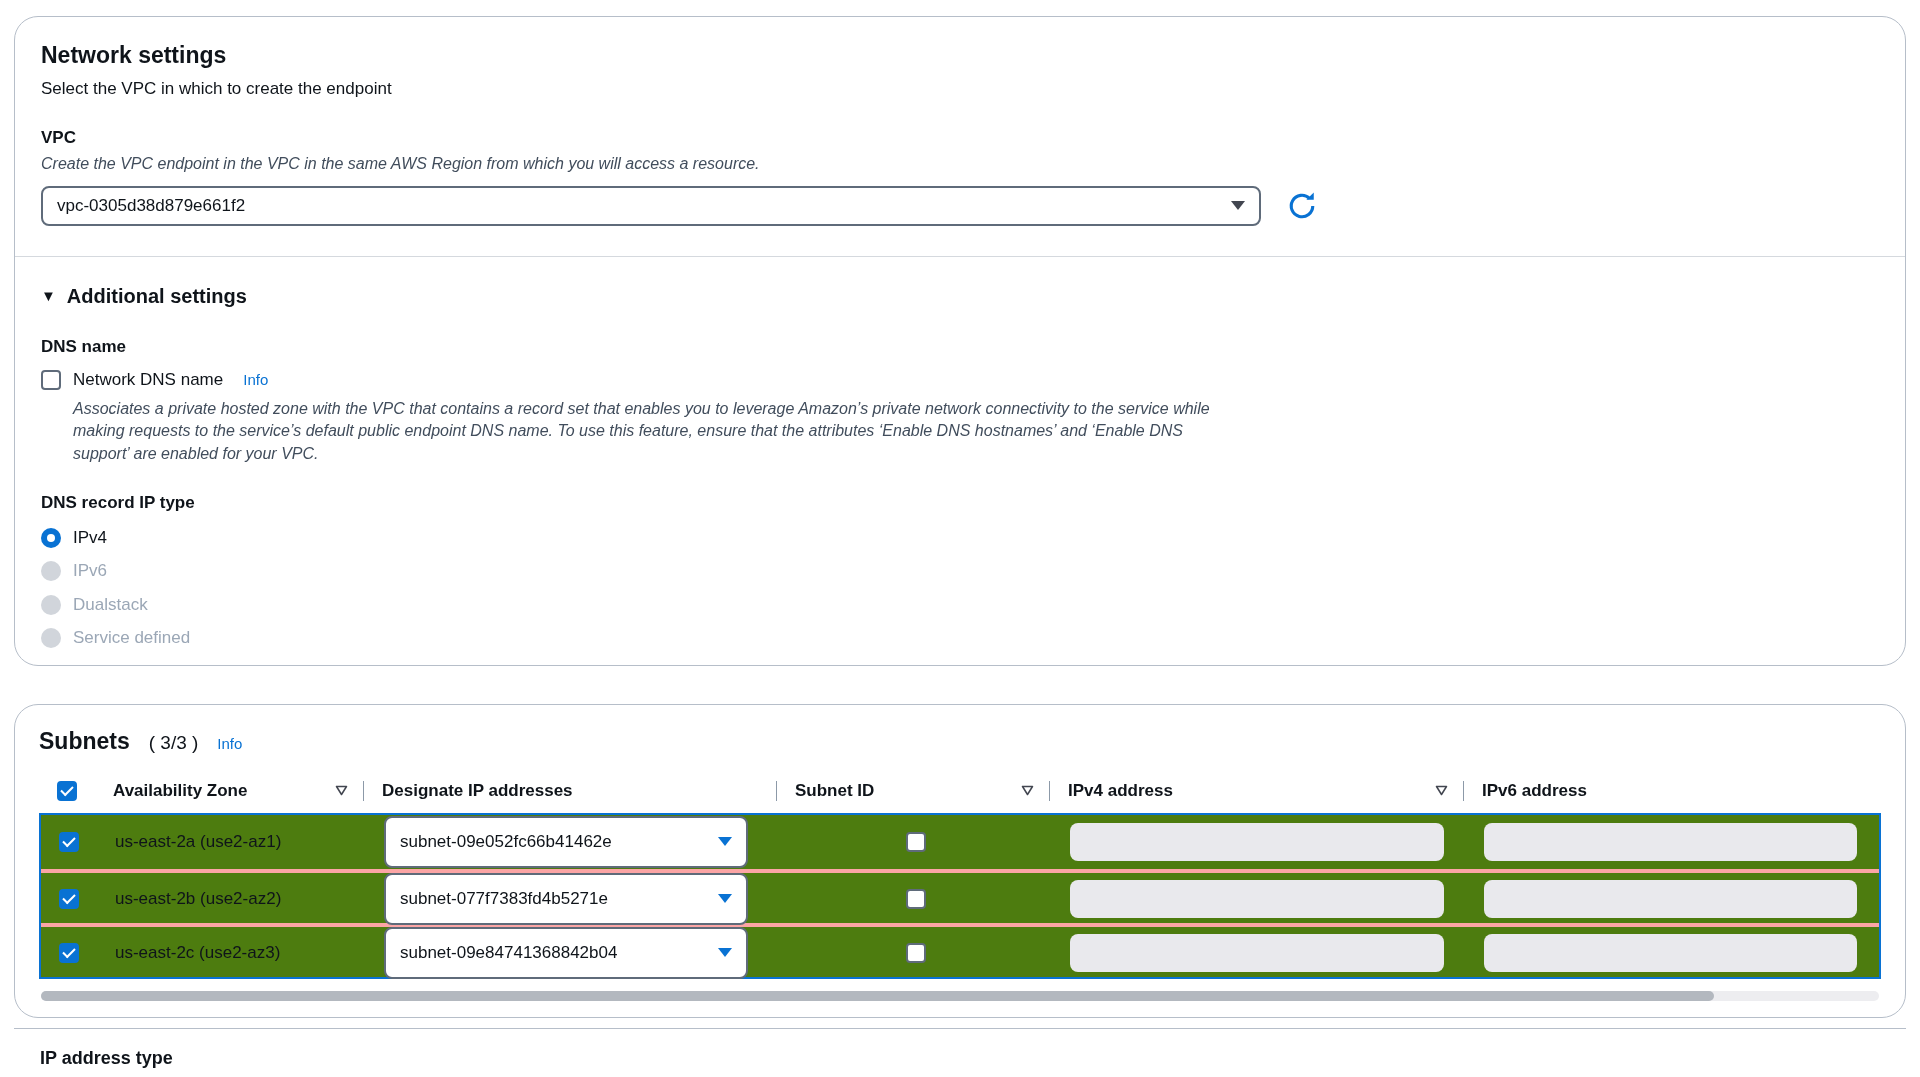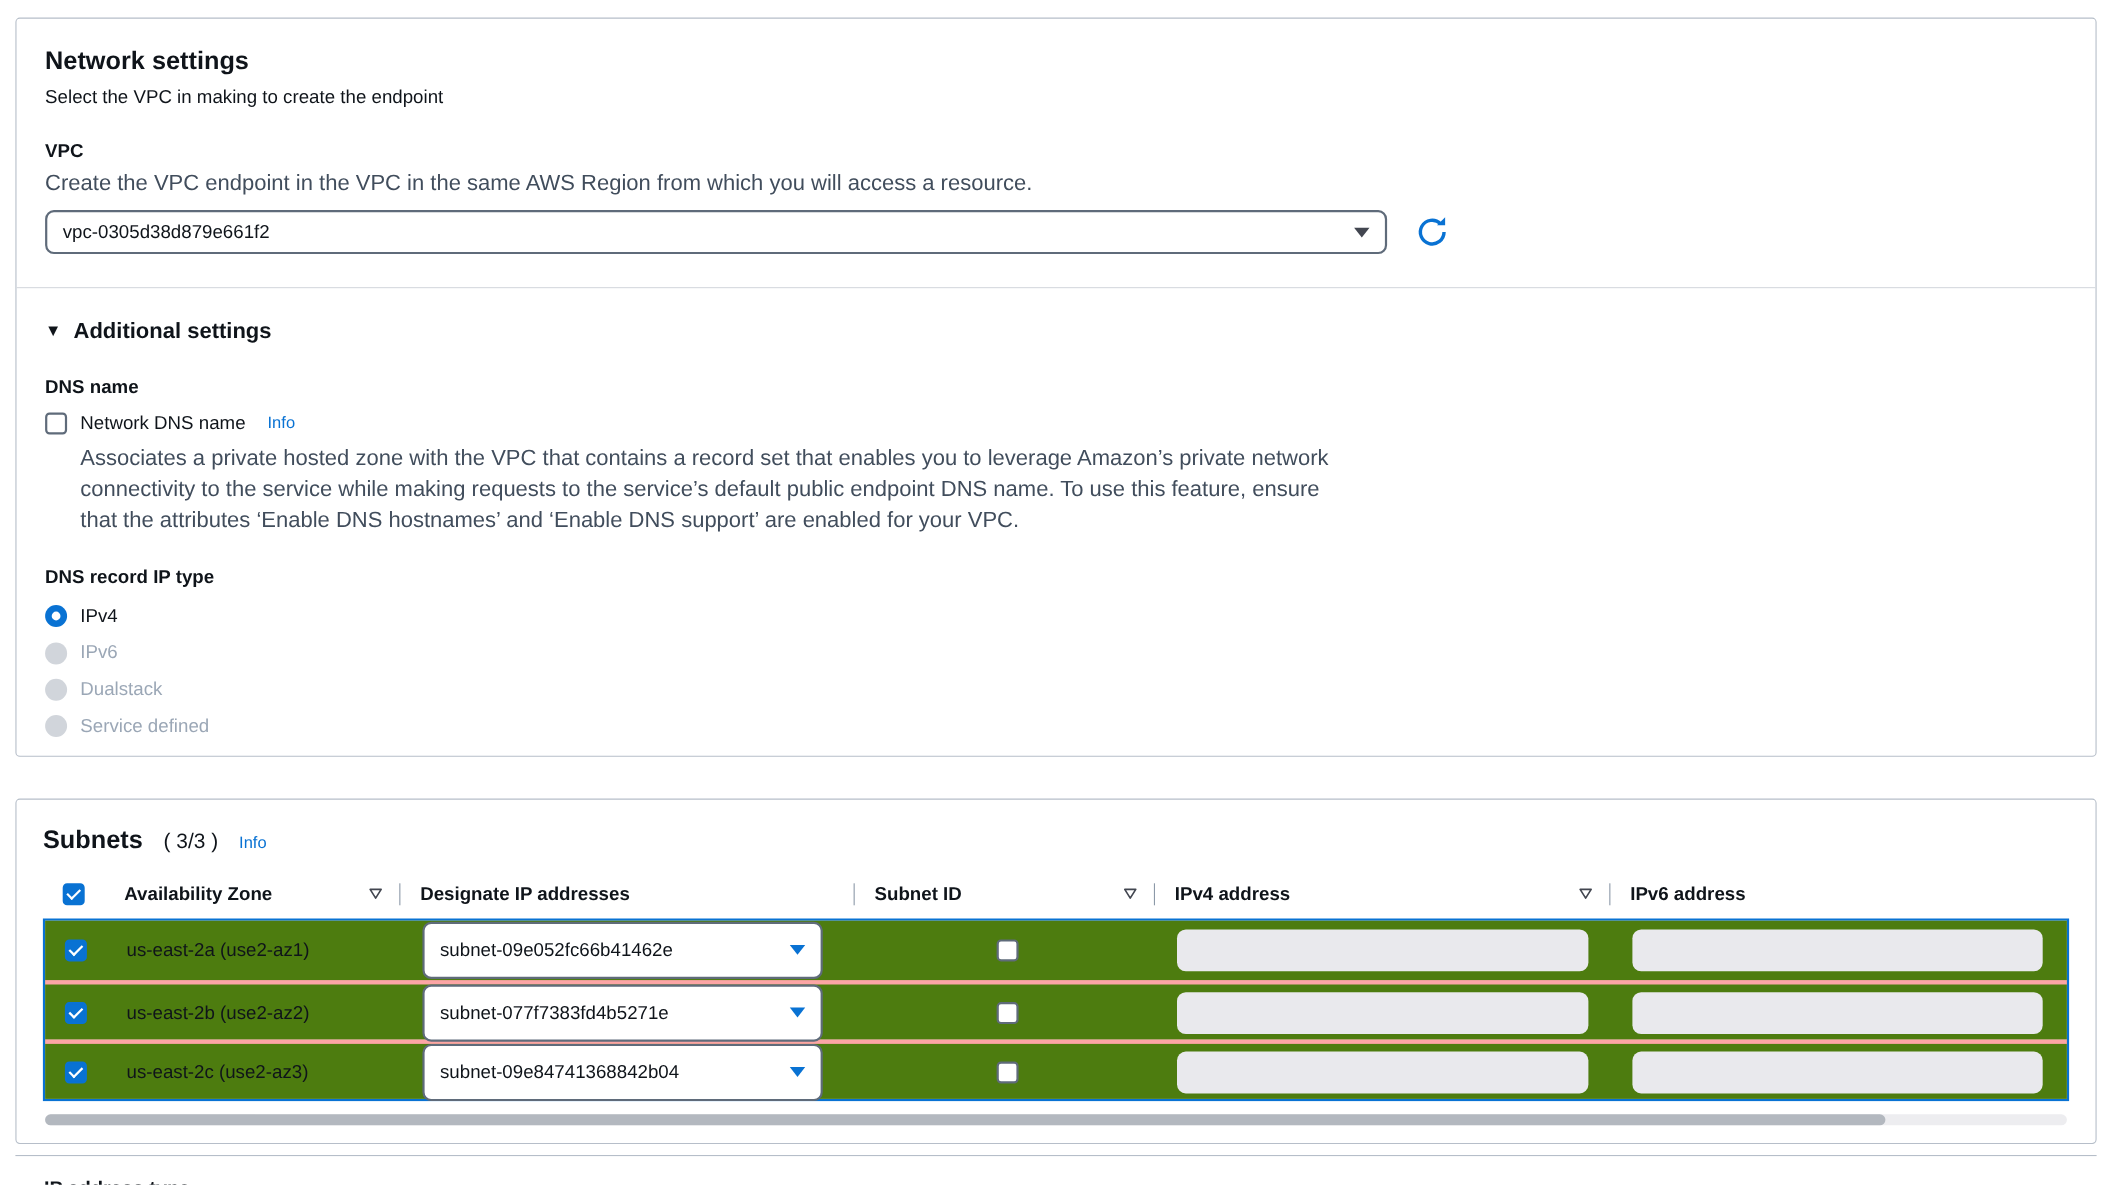--- a/index.html
+++ b/index.html
@@ -9,28 +9,28 @@
     background: #ffffff;
     font-family: "Liberation Sans", "DejaVu Sans", sans-serif;
     color: #0f141a;
     line-height: 1.3;
   }
   .page { padding: 16px 14px 0; }
 
   .card {
     background: #fff;
     border: 1px solid #b6bec9;
-    border-radius: 4px;
+    border-radius: 24px;
     padding: 24px 26px 16px;
   }
   .card-title { font-size: 23px; font-weight: 700; margin: 0; }
   .card-subtitle { font-size: 17px; margin: 7px 0 0; }
 
   .field-label { font-size: 17px; font-weight: 700; margin-top: 27px; }
-  .field-desc { font-size: 20px; color: #414d5c; margin: 5px 0 0; }
+  .field-desc { font-size: 16px; color: #414d5c; margin: 5px 0 0; font-style: italic; }
 
   .vpc-row { display: flex; align-items: center; gap: 24px; margin-top: 11px; }
   .select {
     display: flex; align-items: center; justify-content: space-between; gap: 12px;
     height: 40px; padding: 18px 14px;
     border: 2px solid #5f6b7a; border-radius: 8px;
     background: #fff; font-size: 17px; cursor: pointer; white-space: nowrap;
   }
   .vpc-select { width: 1220px; }
   .caret {
@@ -113,21 +113,21 @@
   .ip-type-section { padding: 18px 0 0 26px; }
   .ip-type-section .field-label { margin-top: 0; font-size: 18px; }
 </style>
 </head>
 <body>
 
 <div class="page">
 
   <section class="card">
     <h1 class="card-title">Network settings</h1>
-    <p class="card-subtitle">Select the VPC in making to create the endpoint</p>
+    <p class="card-subtitle">Select the VPC in which to create the endpoint</p>
 
     <div class="field-label">VPC</div>
     <p class="field-desc">Create the VPC endpoint in the VPC in the same AWS Region from which you will access a resource.</p>
 
     <div class="vpc-row">
       <div class="select vpc-select">
         <span>vpc-0305d38d879e661f2</span>
         <span class="caret"></span>
       </div>
       <button class="refresh-btn" aria-label="Refresh">

